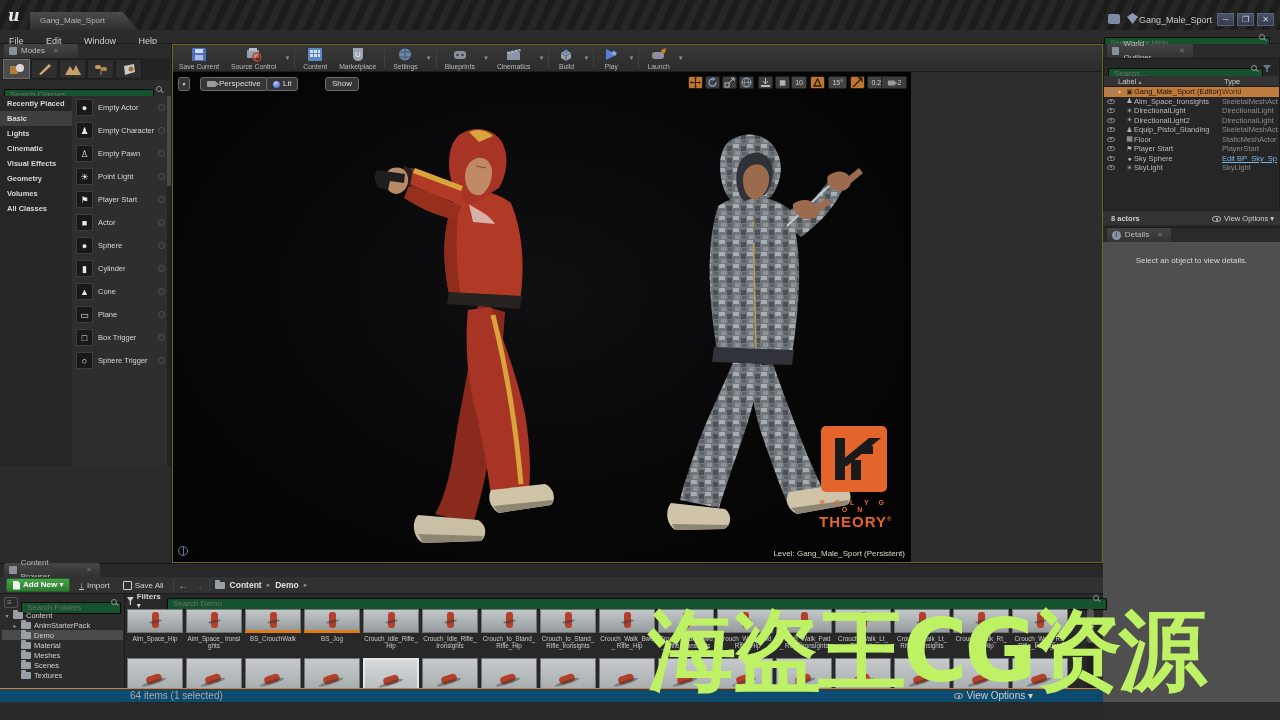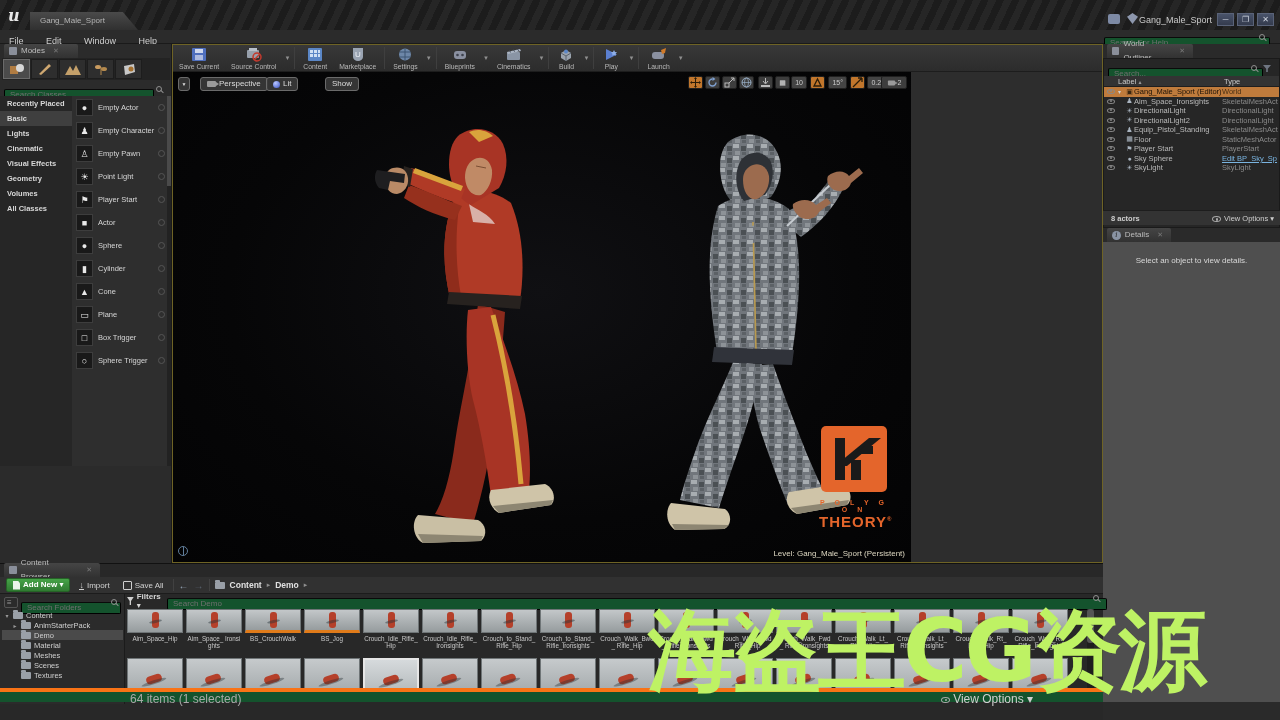--- a/index.html
+++ b/index.html
@@ -187,22 +187,22 @@
   .aname { color:#c9c9c9; font-size:6.3px; line-height:7px; text-align:center; margin-top:2px; height:21px; overflow:hidden;
     word-break:break-all; }
   .thumb2 { width:56px; height:46px; background:linear-gradient(#c6cacc,#9aa0a2); border:1px solid #6f7577; position:relative; }
   .thumb2.sel { border:2px solid #e6e6e6; background:linear-gradient(#d6dadc,#aab0b2); }
   .fig2 { position:absolute; left:18px; top:16px; width:16px; height:8px; background:#b5402a; border-radius:4px;
     transform:rotate(-18deg); }
   .fig2::after { content:""; position:absolute; left:-6px; top:5px; width:26px; height:4px; background:rgba(40,50,55,.4);
     border-radius:50%; }
   #cb-scroll { left:1087px; top:609px; width:7px; height:79px; background:#1e1e1e; }
   #cb-scroll div { width:7px; height:34px; background:#555; border-radius:3px; }
-  #cb-status { left:0px; top:688px; width:1103px; height:14px; background:#14532d; border-top:4px solid #f97316;
-    color:#a9a9a9; font-size:12px; line-height:14px; }
+  #cb-status { left:0px; top:688px; width:1103px; height:14px; background:#0c4a6e; border-top:1px solid #f97316;
+    color:#a9a9a9; font-size:10px; line-height:14px; }
   #cb-status .left { position:absolute; left:130px; }
   #cb-status .right { position:absolute; right:70px; color:#cfcfcf; }
 
   #watermark { left:648px; top:600px; font-size:88px; font-weight:900; color:#bef264; letter-spacing:-3px;
     white-space:nowrap; z-index:60; line-height:1.15; font-family:"DejaVu Sans",sans-serif; }
 </style>
 </head>
 <body>
 
 <div id="stage">

